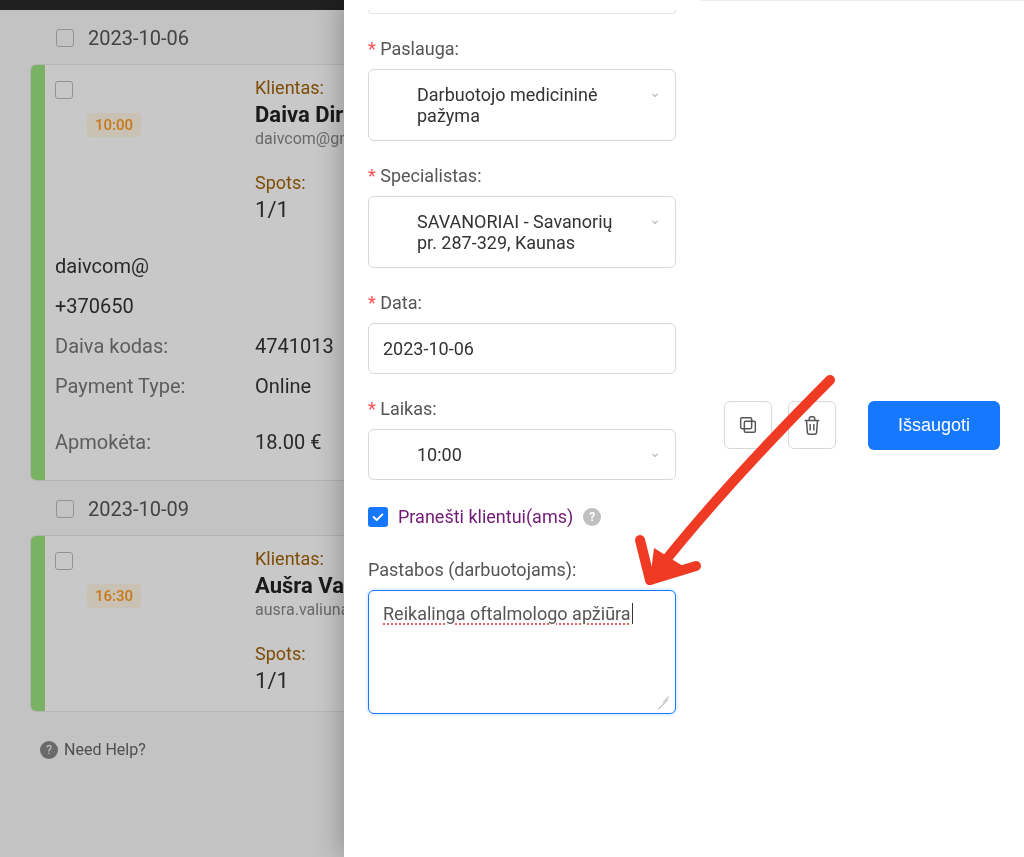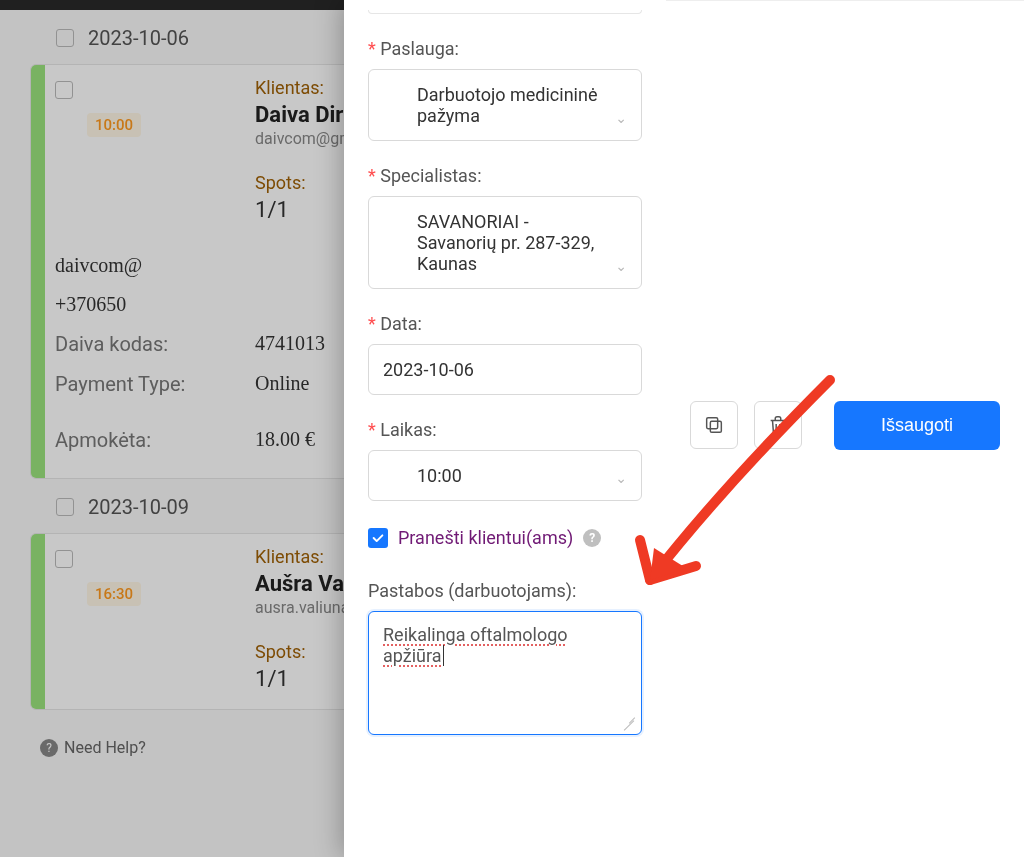--- a/index.html
+++ b/index.html
@@ -39,21 +39,21 @@
   }
   .client-col { margin-left: 100px; }
   .label-s { color: #a16207; font-size: 18px; }
   .client-name { font-size: 22px; font-weight: 700; color: #222; margin-top: 4px; }
   .client-email { font-size: 16px; color: #888; margin-top: 2px; }
   .spots { margin-top: 24px; }
 
   .detail-grid { margin-top: 24px; font-size: 20px; color: #555; }
   .detail-grid .row { display: flex; padding: 8px 0; }
   .detail-grid .k { width: 200px; color: #777; }
-  .detail-grid .v { color: #333; font-family: Liberation Serif, serif; }
+  .detail-grid .v { color: #333; }
 
   .help-link { display: inline-flex; align-items: center; gap: 6px; color: #666; font-size: 16px; margin: 18px 0 0 10px; }
   .help-icon { width: 18px; height: 18px; border-radius: 50%; background: #888; color: #fff; display: inline-flex; align-items: center; justify-content: center; font-size: 12px; }
 
   
   .drawer {
     position: absolute;
     top: 0; right: 0; height: 857px; width: 680px;
     background: #fff;
     z-index: 10;
@@ -64,21 +64,21 @@
     flex: 1; overflow: auto; padding: 10px 24px 0 24px;
   }
   .form-group { margin-top: 24px; }
   .form-label { color: #555; font-size: 18px; display: block; margin-bottom: 10px; }
   .req::before { content: "* "; color: #ff4d4f; }
   .select, .text-input, .textarea {
     width: 100%; border: 1px solid #d9d9d9; border-radius: 6px; background: #fff;
     font-size: 18px; color: #333; padding: 14px 40px 14px 14px;
     position: relative;
   }
-  .select { display: flex; align-items: flex-end; cursor: pointer; padding-left: 48px; }
+  .select { display: flex; align-items: flex-start; cursor: pointer; padding-left: 48px; }
   .select .chev { position: absolute; right: 14px; color: #bbb; font-size: 14px; }
   .text-input { cursor: pointer; }
 
   .check-row { display: flex; align-items: center; gap: 10px; margin-top: 26px; }
   .check-box {
     width: 20px; height: 20px; border-radius: 3px; background: #1677ff; display: inline-flex; align-items: center; justify-content: center; color: #fff; font-size: 14px;
   }
   .check-label { color: #701a75; font-size: 18px; }
   .info-icon {
     width: 18px; height: 18px; border-radius: 50%; background: #bfbfbf; color: #fff; display: inline-flex; align-items: center; justify-content: center; font-size: 12px; font-weight: bold;
@@ -98,21 +98,21 @@
     background: #fff;
   }
   .icon-btn {
     width: 48px; height: 48px; border: 1px solid #d9d9d9; border-radius: 6px; background: #fff;
     display: inline-flex; align-items: center; justify-content: center; cursor: pointer;
   }
   .icon-btn svg { width: 22px; height: 22px; stroke: #555; fill: none; stroke-width: 1.6; }
 
   .spacer { flex: 1; }
   .primary-btn {
-    background: #1677ff; color: #fff; border: none; border-radius: 6px; font-size: 18px; padding: 14px 47px; cursor: pointer;
+    background: #1677ff; color: #fff; border: none; border-radius: 6px; font-size: 18px; padding: 14px 30px; cursor: pointer;
   }
 
   
   .annotation { position: absolute; z-index: 20; pointer-events: none; }
 
   .resize-handle {
     position: absolute; right: 6px; bottom: 6px; width: 14px; height: 14px;
   }
   .resize-handle::before, .resize-handle::after {
     content: ""; position: absolute; background: #bbb; height: 1px; transform: rotate(-45deg);

